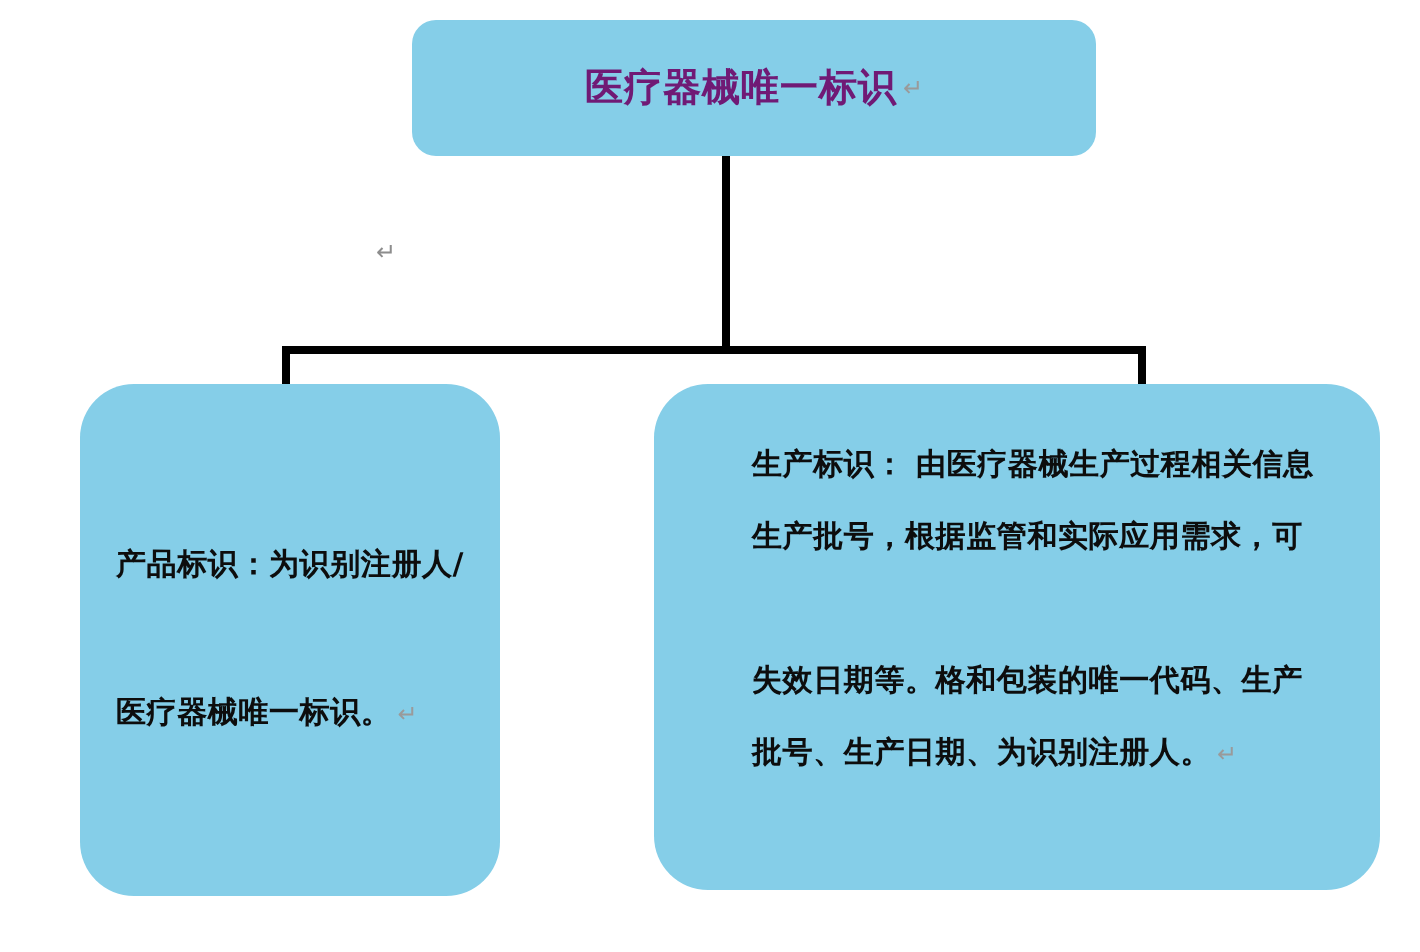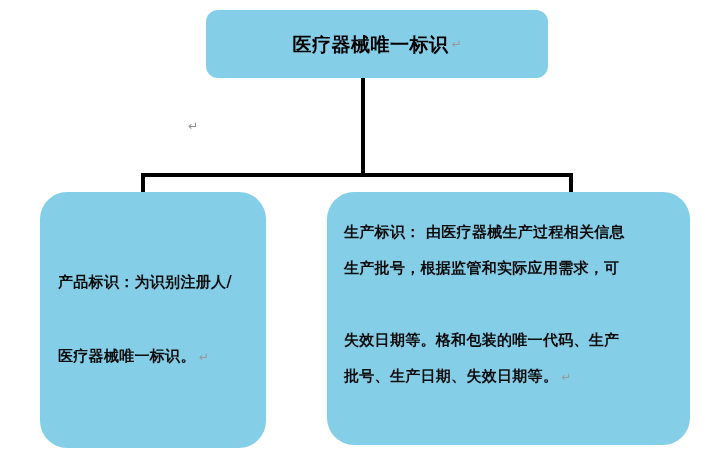--- a/index.html
+++ b/index.html
@@ -37,30 +37,30 @@
     height: 68px;
     border-radius: 12px;
     display: flex;
     align-items: center;
     justify-content: center;
   }
 
   #root-label {
     font-size: 19px;
     font-weight: bold;
-    color: #000000;
+    color: #701a75;
     letter-spacing: 0.5px;
     white-space: nowrap;
     line-height: 1;
   }
 
   #child-node-left {
     left: 40px;
     top: 192px;
-    width: 226px;
+    width: 210px;
     height: 256px;
     border-radius: 27px;
     display: flex;
     align-items: center;
     justify-content: flex-end;
   }
 
   #child-node-right {
     left: 327px;
     top: 192px;
@@ -84,20 +84,21 @@
     padding: 0 12px 0 18px;
     width: 100%;
     box-sizing: border-box;
   }
 
   #child-label-right {
     padding: 22px 10px 0 17px;
     width: 100%;
     box-sizing: border-box;
     line-height: 36px;
+    margin-left: 32px;
   }
 
   
   .connector {
     position: absolute;
     background: #000000;
   }
 
   #connector-trunk {
     left: 361px;
@@ -183,17 +184,17 @@
       <span>医疗器械唯一标识。</span><span class="pilcrow">↵</span>
     </div>
   </div>
 
   <div class="node" id="child-node-right">
     <div class="node-body" id="child-label-right">
       <span>生产标识： 由医疗器械生产过程相关信息</span><br>
       <span>生产批号，根据监管和实际应用需求，可</span><br>
       <br>
       <span>失效日期等。格和包装的唯一代码、生产</span><br>
-      <span>批号、生产日期、失效日期等。</span><span class="pilcrow">↵</span>
+      <span>批号、生产日期、为识别注册人。</span><span class="pilcrow">↵</span>
     </div>
   </div>
 
 </div>
 
 </body></html>

